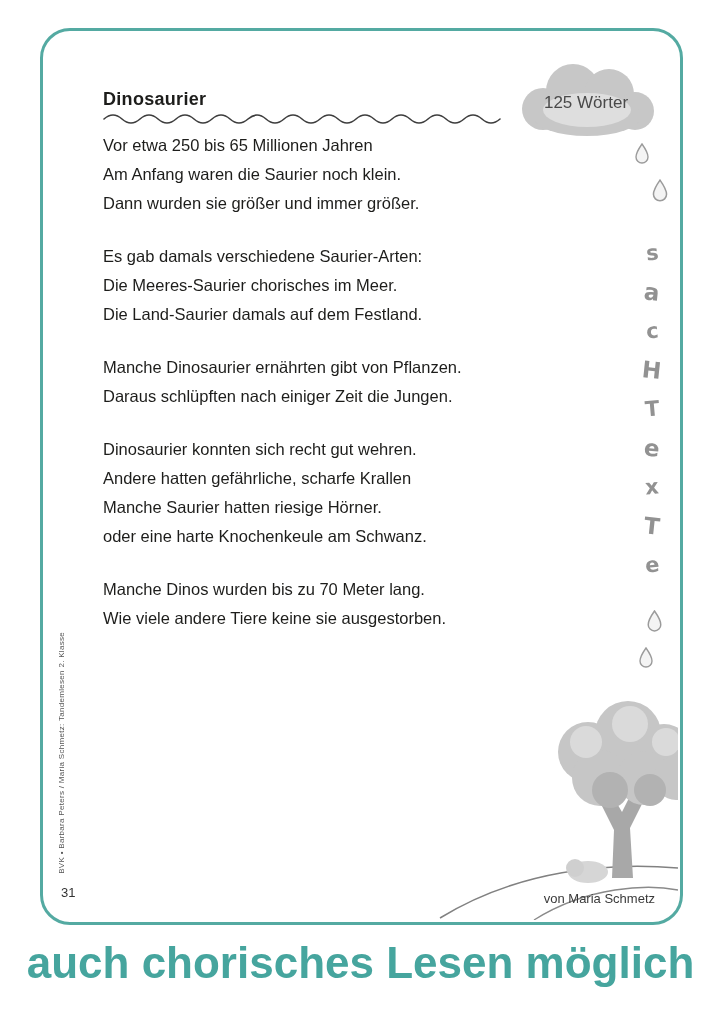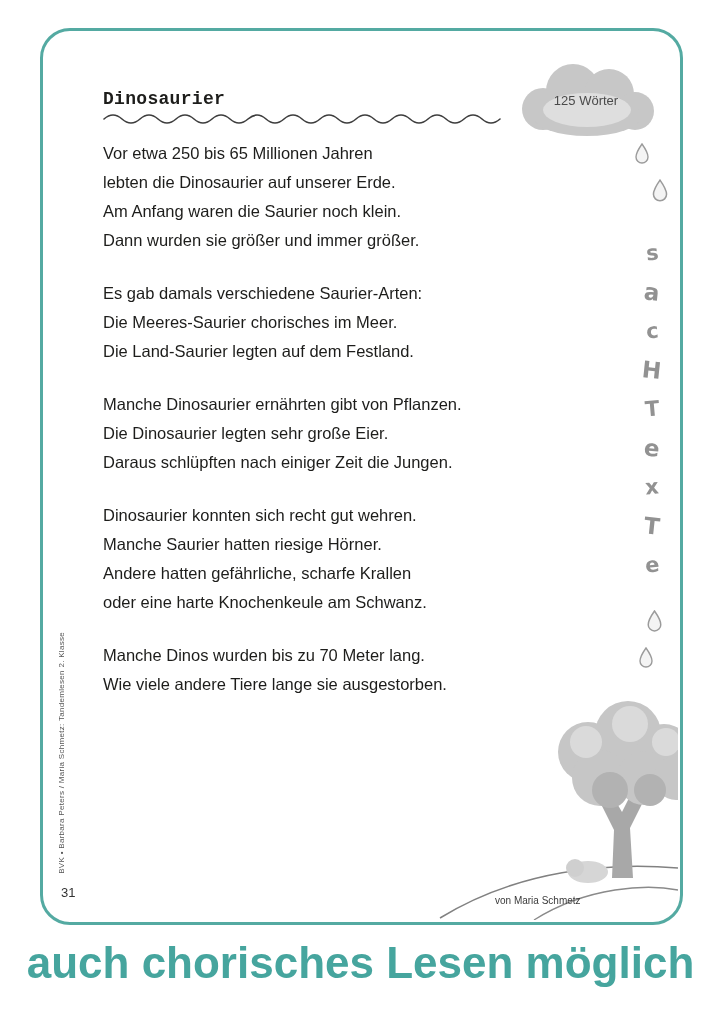--- a/index.html
+++ b/index.html
@@ -8,32 +8,32 @@
 
   .canvas { position:absolute; inset:0; width:721px; height:1020px; background:#fff; overflow:hidden; }
 
   .card {
     position:absolute; left:40px; top:28px; width:643px; height:897px;
     border:3.5px solid #54aaa2; border-radius:30px; background:#fff; overflow:hidden;
   }
 
   .page-title {
     position:absolute; left:60px; top:58px;
-    font-size:18px; font-weight:bold; letter-spacing:0.3px; color:#1d1d1b;font-family:Liberation Mono, monospace;
+    font-size:18px; font-weight:bold; letter-spacing:0.3px; color:#1d1d1b;
   }
   .wave { position:absolute; left:60px; top:80px; }
 
   .cloud-badge { position:absolute; left:468px; top:30px; width:150px; height:80px; }
   .cloud-badge .cloud-text {
     position:absolute; left:0; top:32px; width:150px; text-align:center;
-    font-size:13px; color:#4a4a4a;
+    font-size:17px; color:#4a4a4a;
   }
 
   .body-text { position:absolute; left:60px; top:100px; width:430px; }
-  .para { margin-bottom:24px;margin-top:8px; }
+  .para { margin-bottom:24px; }
   .line { font-size:16.5px; line-height:29px; white-space:nowrap; color:#1d1d1b; }
 
   .right-rail { position:absolute; left:585px; top:112px; width:48px; display:flex; flex-direction:column; align-items:center; }
   .droplet { flex:0 0 auto; }
   .droplet.d1 { transform:translateX(-10px); }
   .droplet.d2 { margin-top:14px; transform:translateX(8px); }
   .droplet.d3 { margin-top:26px; transform:translateX(2px); }
   .droplet.d4 { margin-top:14px; transform:translateX(-6px); }
   .side-letters { margin-top:30px; display:flex; flex-direction:column; align-items:center; }
   .side-letter {
@@ -43,21 +43,21 @@
   .side-letter:nth-child(even) { transform:rotate(6deg); font-size:23px; }
   .side-letter:nth-child(odd)  { transform:rotate(-5deg); }
 
   .imprint {
     position:absolute; left:14px; bottom:48px;
     writing-mode:vertical-rl; transform:rotate(180deg);
     font-size:8px; color:#555; letter-spacing:0.3px; white-space:nowrap;
   }
 
   .page-number { position:absolute; left:18px; bottom:22px; font-size:13px; color:#333; }
-  .author-credit { position:absolute; left:452px; bottom:16px; width:160px; text-align:left; font-size:10px; color:#3a3a3a; }
+  .author-credit { position:absolute; left:452px; bottom:16px; width:160px; text-align:right; font-size:13px; color:#3a3a3a; }
 
   .tree-art { position:absolute; right:2px; bottom:2px; }
 
   .footer-caption {
     position:absolute; left:0; top:938px; width:721px; text-align:center;
     font-size:44px; font-weight:bold; color:#46a59e; letter-spacing:0px;
   }
 </style>
 </head>
 <body>
@@ -80,43 +80,41 @@
         <circle cx="124" cy="50" r="19" fill="#c7c7c7"></circle>
         <ellipse cx="76" cy="55" rx="54" ry="20" fill="#c7c7c7"></ellipse>
         <ellipse cx="76" cy="49" rx="44" ry="17" fill="#dedede"></ellipse>
       </svg>
       <div class="cloud-text">125 Wörter</div>
     </div>
 
     <div class="body-text">
       <div class="para">
         <div class="line">Vor etwa 250 bis 65 Millionen Jahren</div>
-        <div class="line">lebten die Dinosaurier auf unserer Erde.</div>
         <div class="line">Am Anfang waren die Saurier noch klein.</div>
         <div class="line">Dann wurden sie größer und immer größer.</div>
       </div>
       <div class="para">
         <div class="line">Es gab damals verschiedene Saurier-Arten:</div>
         <div class="line">Die Meeres-Saurier chorisches im Meer.</div>
-        <div class="line">Die Land-Saurier legten auf dem Festland.</div>
+        <div class="line">Die Land-Saurier damals auf dem Festland.</div>
       </div>
       <div class="para">
         <div class="line">Manche Dinosaurier ernährten gibt von Pflanzen.</div>
-        <div class="line">Die Dinosaurier legten sehr große Eier.</div>
         <div class="line">Daraus schlüpften nach einiger Zeit die Jungen.</div>
       </div>
       <div class="para">
         <div class="line">Dinosaurier konnten sich recht gut wehren.</div>
+        <div class="line">Andere hatten gefährliche, scharfe Krallen</div>
         <div class="line">Manche Saurier hatten riesige Hörner.</div>
-        <div class="line">Andere hatten gefährliche, scharfe Krallen</div>
         <div class="line">oder eine harte Knochenkeule am Schwanz.</div>
       </div>
       <div class="para">
         <div class="line">Manche Dinos wurden bis zu 70 Meter lang.</div>
-        <div class="line">Wie viele andere Tiere lange sie ausgestorben.</div>
+        <div class="line">Wie viele andere Tiere keine sie ausgestorben.</div>
       </div>
     </div>
 
     <div class="right-rail">
       <svg class="droplet d1" width="16" height="22" viewBox="0 0 16 22">
         <path d="M8 1 C8 1 2 9.5 2 14 a6 6 0 0 0 12 0 C14 9.5 8 1 8 1 Z" fill="#f4f4f4" stroke="#9b9b9b" stroke-width="1.4"></path>
       </svg>
       <svg class="droplet d2" width="18" height="24" viewBox="0 0 16 22">
         <path d="M8 1 C8 1 2 9.5 2 14 a6 6 0 0 0 12 0 C14 9.5 8 1 8 1 Z" fill="#f4f4f4" stroke="#9b9b9b" stroke-width="1.4"></path>
       </svg>

